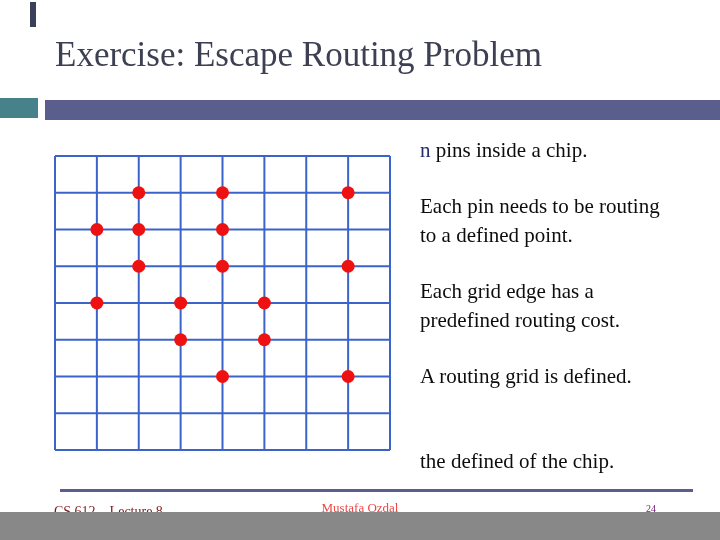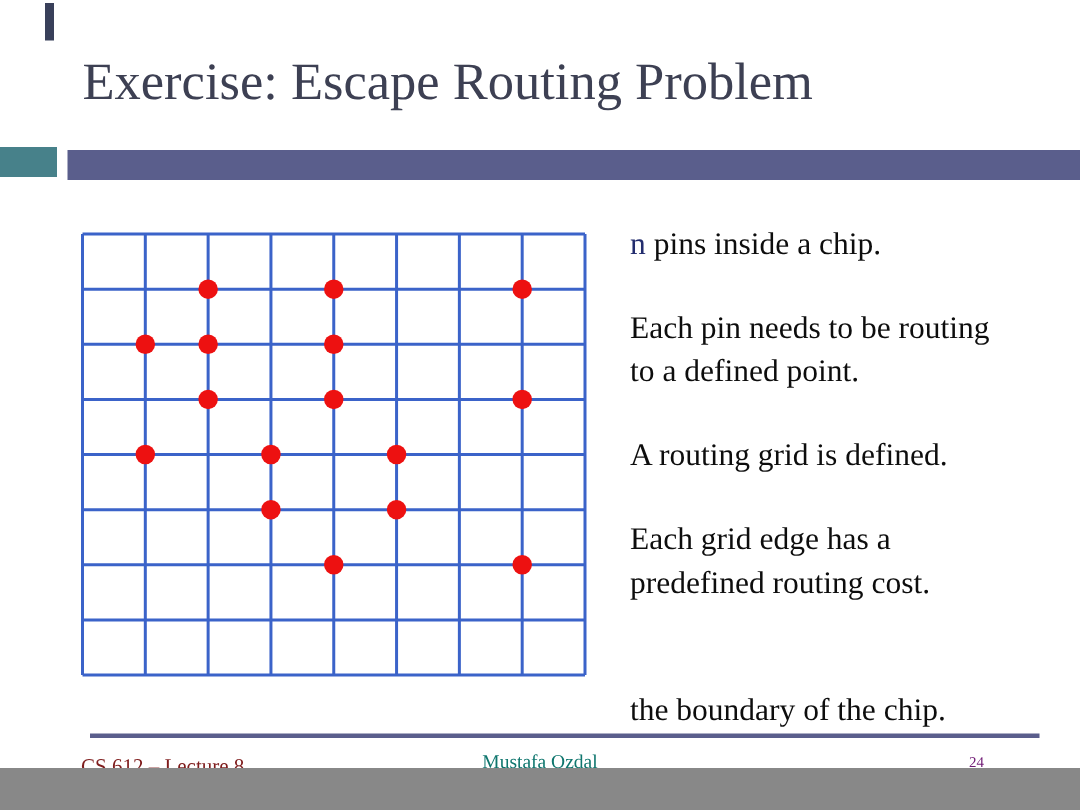--- a/index.html
+++ b/index.html
@@ -39,41 +39,41 @@
     position: absolute; left: 55px; top: 156px;
     width: 335px; height: 294px;
   }
   .grid-figure svg { overflow: visible; display: block; }
   .bullets {
     position: absolute; left: 420px; top: 136px;
     width: 296px;
     color: #0d0d0d;
   }
   .bullets p {
-    margin: 12px 0 27px 0;
+    margin: 0 0 27px 0;
     font-size: 21px;
     line-height: 29px;
   }
   .bullets .hl { color: #232d6e; }
   .footer-line {
     position: absolute; left: 60px; top: 489px;
     width: 633px; height: 3px;
     background: #5a5e8c;
   }
   .footer-left {
     position: absolute; left: 54px; top: 504px;
     font-size: 14px; color: #7f1d1d;
     white-space: nowrap;
   }
   .footer-center {
     position: absolute; left: 120px; top: 501px;
     width: 480px;
     text-align: center;
     font-size: 13px; line-height: 14px;
-    color: #0f766e;
+    color: #ef4444;
   }
   .footer-page {
     position: absolute; left: 560px; top: 503px;
     width: 96px;
     text-align: right;
     font-size: 10px; color: #701a75;
   }
 </style>
 </head>
 <body>
@@ -122,23 +122,23 @@
         <circle cx="125.625" cy="183.75" r="6.5" fill="#ed1111"></circle>
         <circle cx="209.375" cy="183.75" r="6.5" fill="#ed1111"></circle>
         <circle cx="167.5" cy="220.5" r="6.5" fill="#ed1111"></circle>
         <circle cx="293.125" cy="220.5" r="6.5" fill="#ed1111"></circle>
       </svg>
   </div>
 
   <div class="bullets">
     <p><span class="hl">n</span><span> pins inside a chip.</span></p>
     <p><span>Each pin needs to be routing</span><br><span>to a defined point.</span></p>
+    <p><span>Each grid edge has a</span><br><span>predefined routing cost.</span></p>
     <p>A routing grid is defined.</p>
-    <p><span>Each grid edge has a</span><br><span>predefined routing cost.</span></p>
-    <p><br><span>the boundary of the chip.</span></p>
+    <p><br><span>the defined of the chip.</span></p>
   </div>
 
   <div class="footer-line"></div>
   <div class="footer-left">CS 612 – Lecture 8</div>
   <div class="footer-center">
     <div>Mustafa Ozdal</div>
   </div>
   <div class="footer-page">24</div>
 
 </div>

